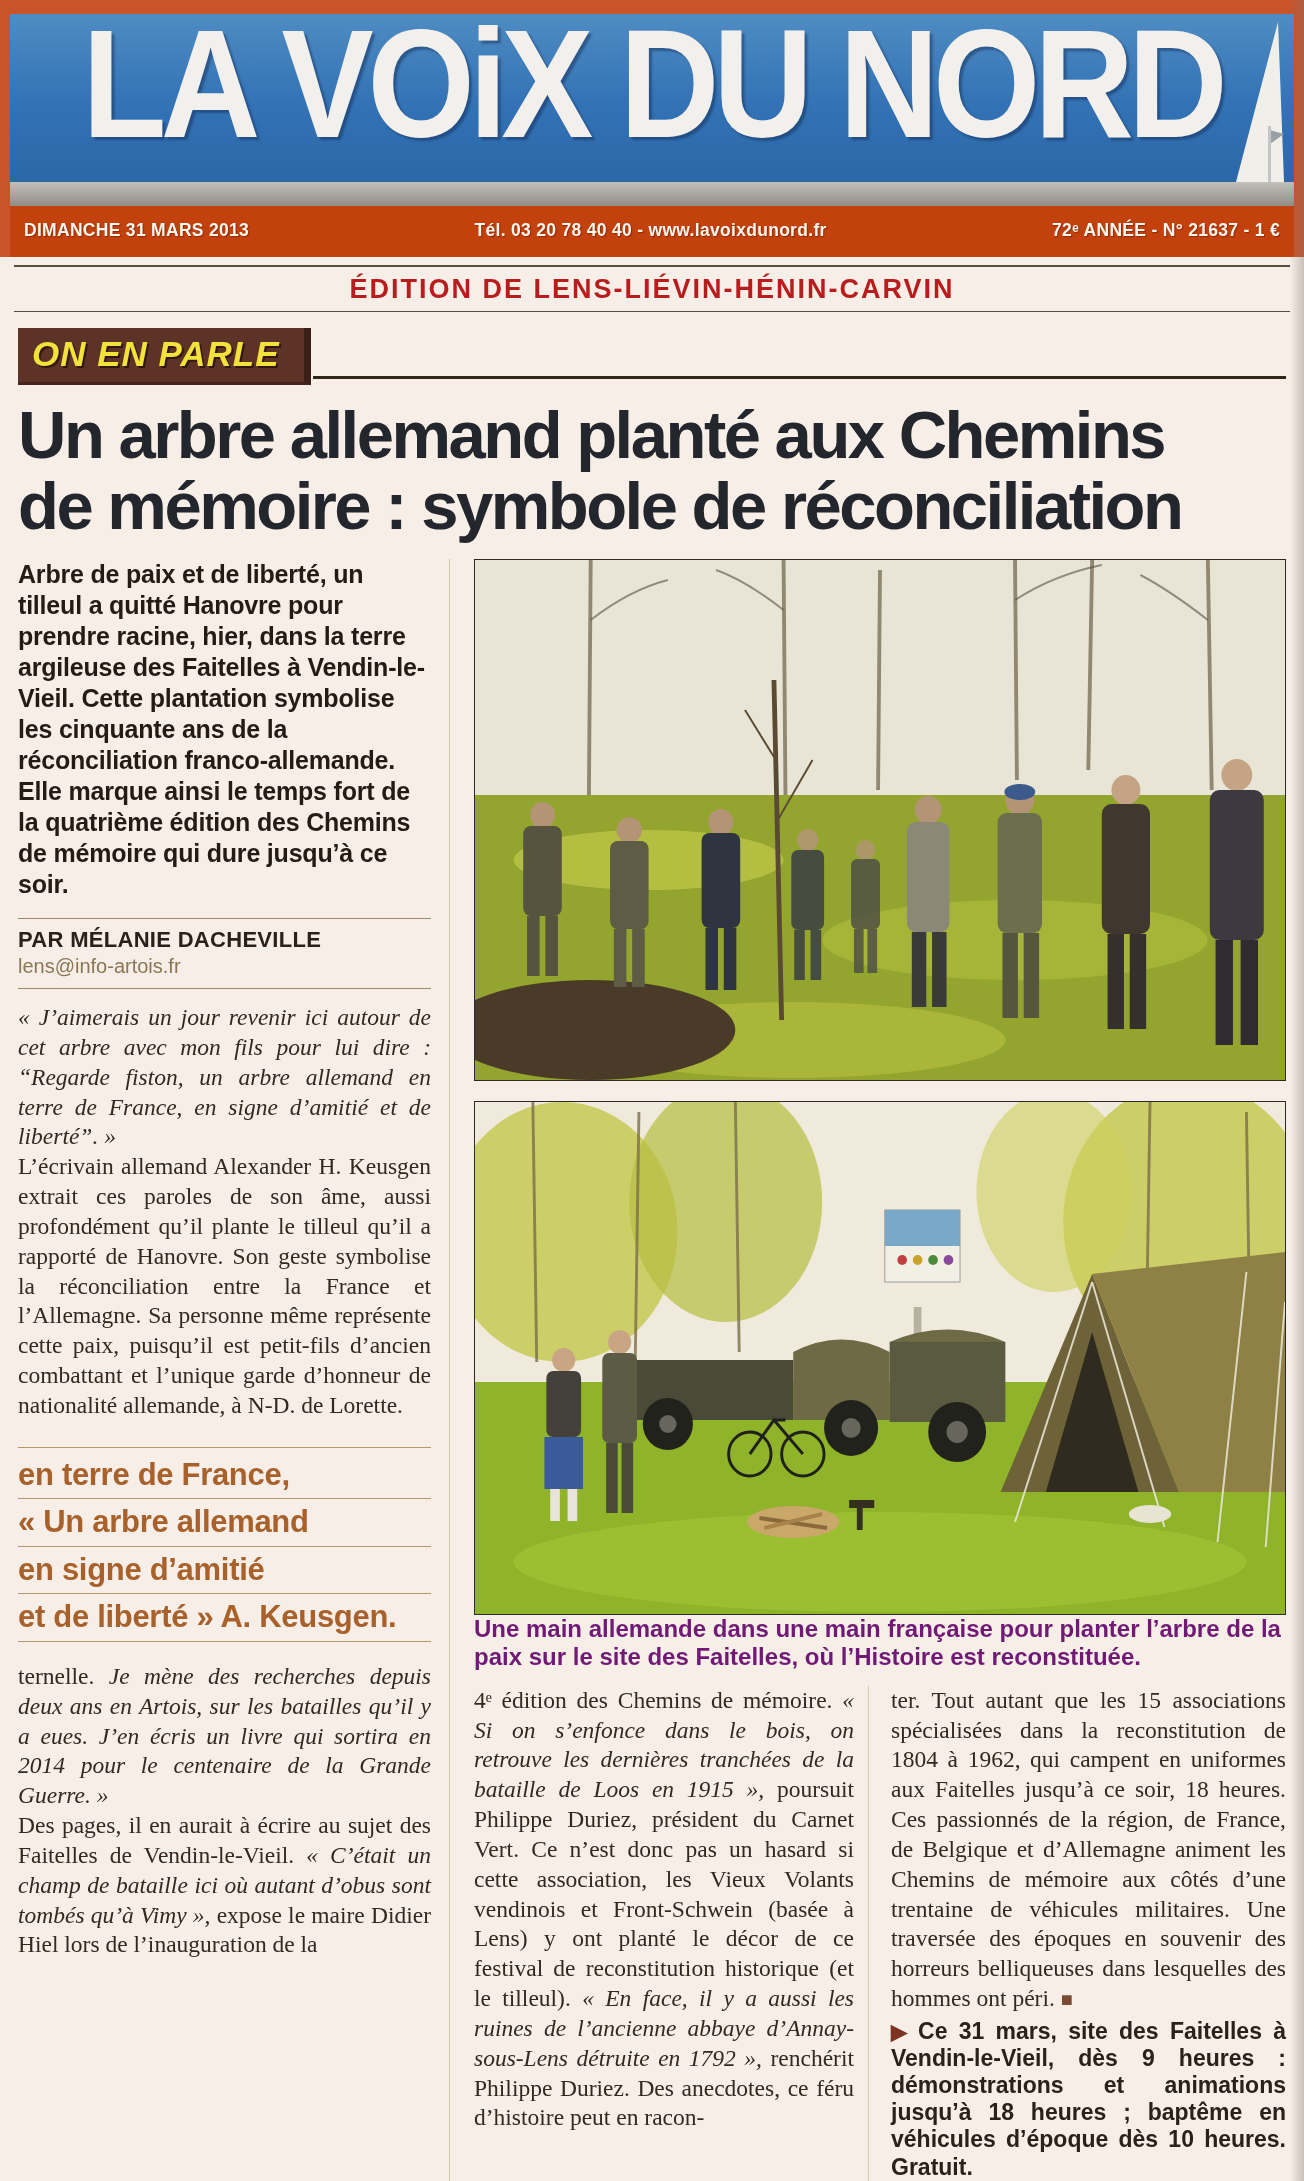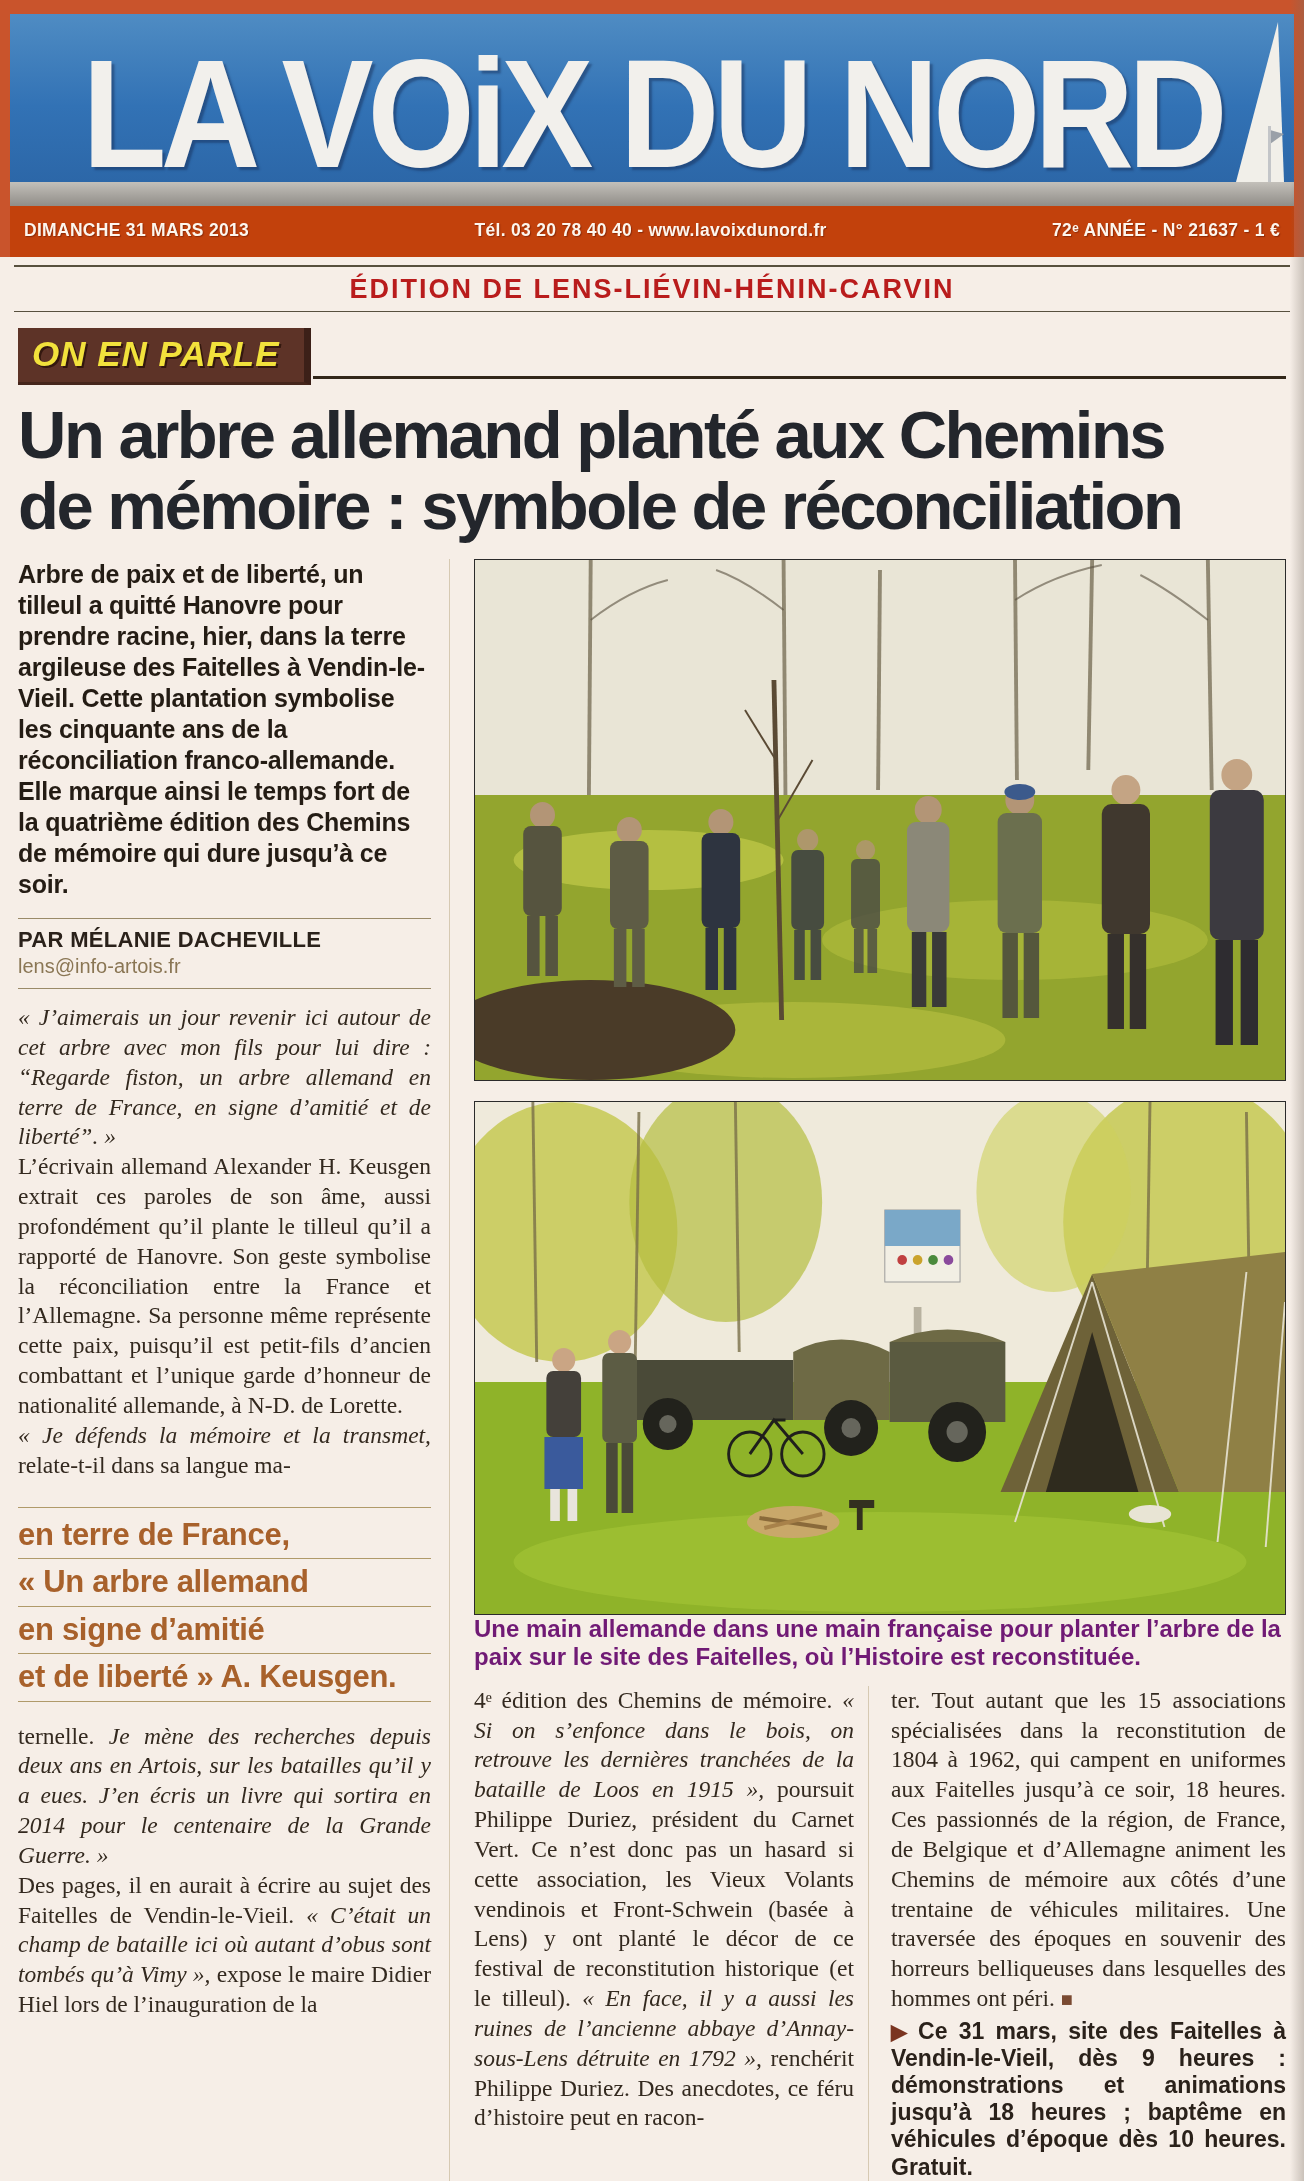--- a/index.html
+++ b/index.html
@@ -13,21 +13,21 @@
     content:""; position:absolute; top:0; right:0; width:14px; height:100%;
     background:linear-gradient(to right, rgba(0,0,0,0), rgba(120,110,100,0.35));
     pointer-events:none;
   }
 
   
   .masthead { background:#c9542c; padding:14px 10px 0 10px; }
   .logo-box {
     position:relative; height:168px; overflow:hidden;
     background:linear-gradient(to bottom,#4f8cc3 0%, #3272b5 55%, #2c67a8 100%);
-    display:flex; align-items:flex-end; justify-content:center;
+    display:flex; align-items:flex-start; justify-content:center;
   }
   .logo-text {
     color:#f2f0ec; font-weight:900; font-size:138px; letter-spacing:-6px;
     transform:scaleY(1.12); white-space:nowrap; line-height:1;
     text-shadow:3px 3px 2px rgba(20,40,80,0.45);
   }
   .sail { position:absolute; right:6px; bottom:0; }
   .grey-strip { height:24px; background:linear-gradient(to bottom,#c3c0ba,#908d88); }
   .info-band {
     display:flex; align-items:center; justify-content:space-between;
@@ -159,23 +159,20 @@
       <div class="byline-block">
         <div class="byline-name">PAR MÉLANIE DACHEVILLE</div>
         <div class="byline-email">lens@info-artois.fr</div>
       </div>
 
       <p class="body-par">
         <span class="it">« J’aimerais un jour revenir ici autour de cet arbre avec mon fils pour lui dire : “Regarde fiston, un arbre allemand en terre de France, en signe d’amitié et de liberté”. »</span>
       </p>
       <p class="body-par">
         <span>L’écrivain allemand Alexander H. Keusgen extrait ces paroles de son âme, aussi profondément qu’il plante le tilleul qu’il a rapporté de Hanovre. Son geste symbolise la réconciliation entre la France et l’Allemagne. Sa personne même représente cette paix, puisqu’il est petit-fils d’ancien combattant et l’unique garde d’honneur de nationalité allemande, à N-D. de Lorette.</span>
-      </p>
-      <p class="body-par">
-        <span class="it">« Je défends la mémoire et la transmet,</span><span> relate-t-il dans sa langue ma-</span>
       </p>
 
       <div class="pull-quote">
         <span class="pq-line">en terre de France,</span>
         <span class="pq-line">« Un arbre allemand</span>
         <span class="pq-line">en signe d’amitié</span>
         <span class="pq-line">et de liberté » A. Keusgen.</span>
       </div>
 
       <p class="body-par">

